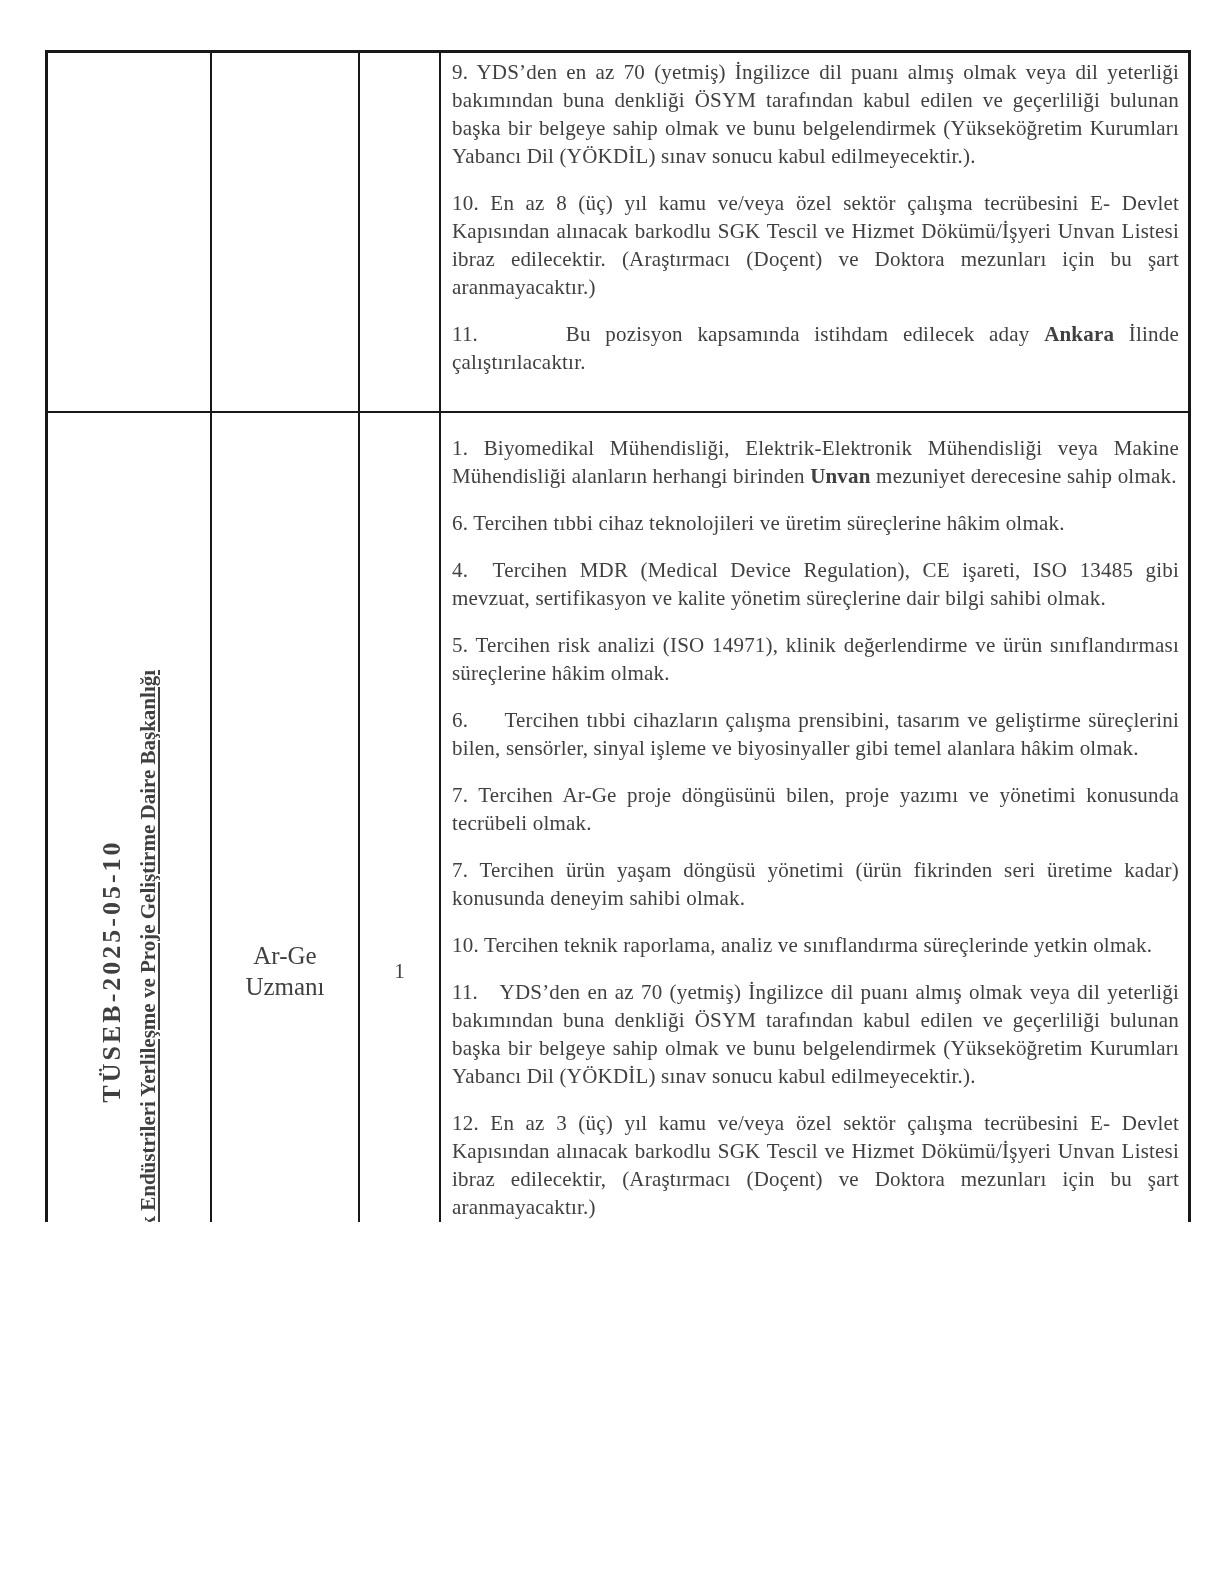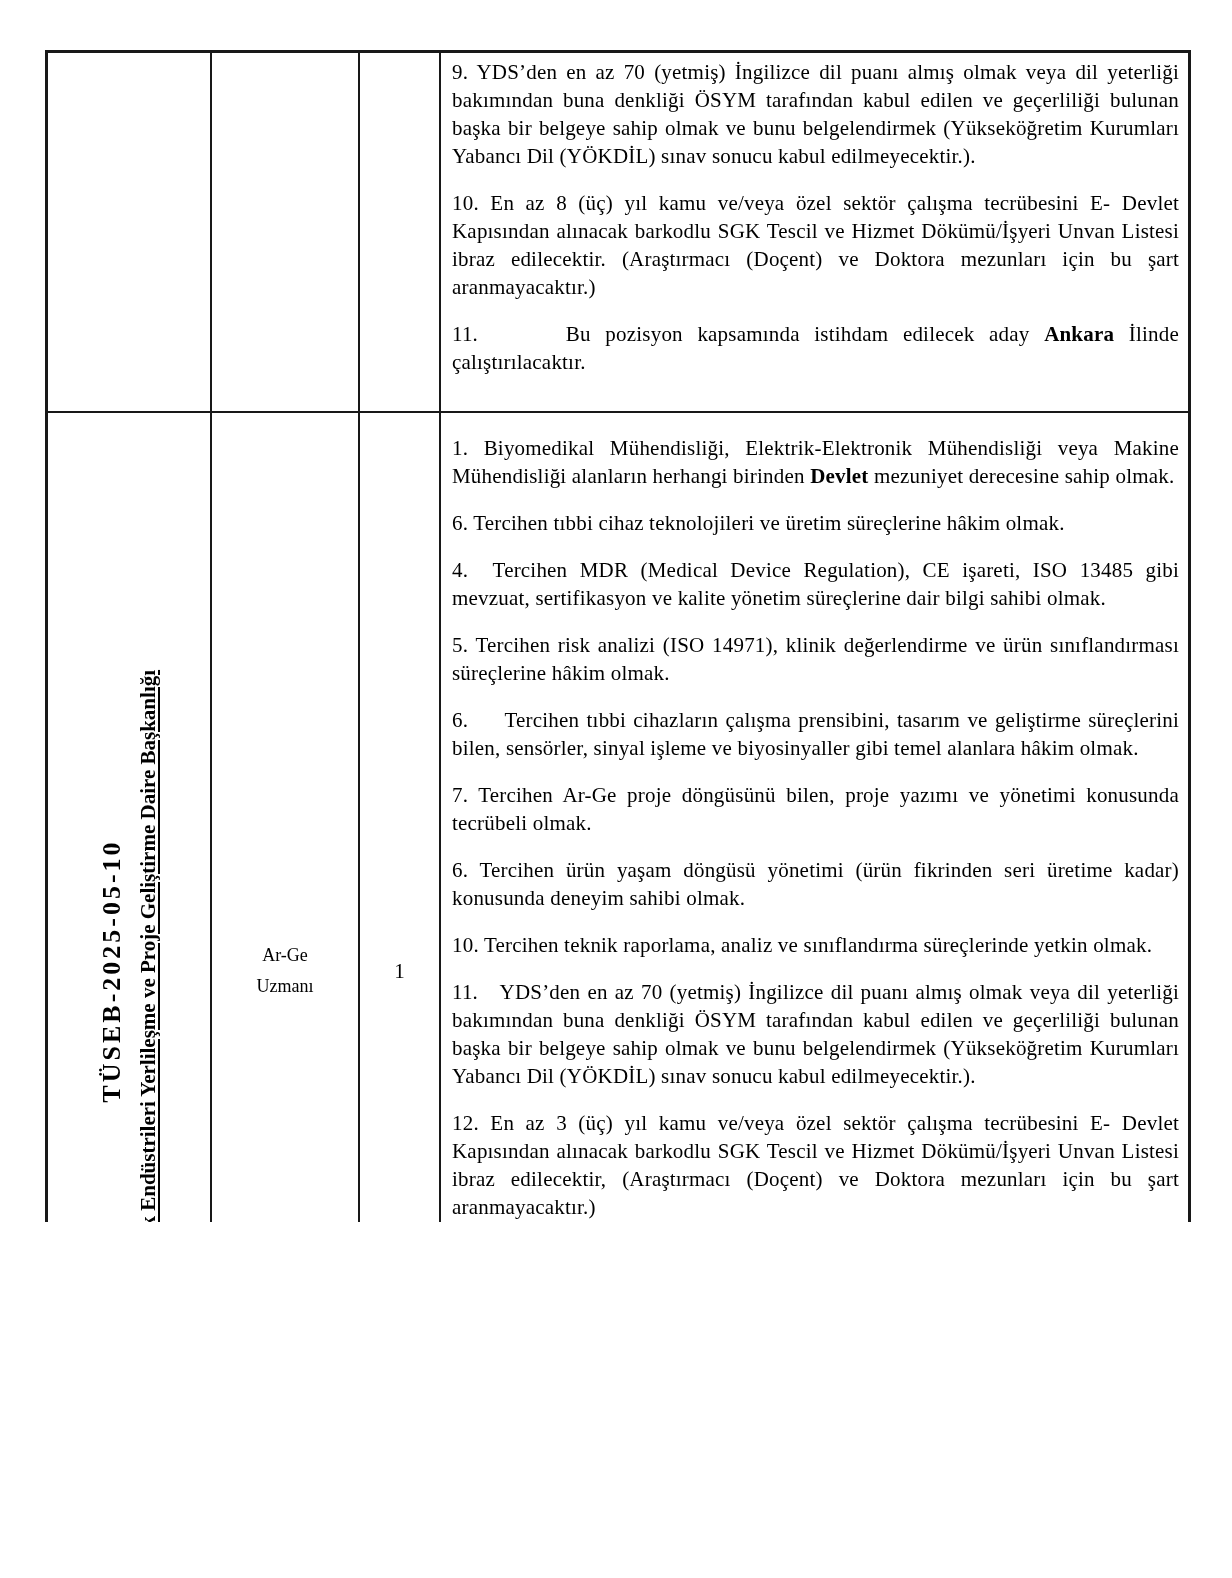--- a/index.html
+++ b/index.html
@@ -2,21 +2,21 @@
 <html><head>
 <meta charset="utf-8">
 <style>
   html,body { margin:0; padding:0; background:#ffffff; }
   .page {
     position: relative;
     width: 1232px;
     height: 1222px;
     background: #ffffff;
     font-family: "Liberation Serif", "DejaVu Serif", serif;
-    color: #000000;
+    color: #404040;
     overflow: hidden;
   }
   .tbl {
     position: absolute;
     left: 45px;
     top: 50px;
     width: 1146px;
     height: 1482px;
     box-sizing: border-box;
     border: 3px solid #181818;
@@ -45,21 +45,21 @@
   .b { font-weight: bold; }
 
   .c-pos, .c-cnt {
     display: flex;
     align-items: center;
     justify-content: center;
   }
   .pos-text {
     width: 104px;
     text-align: center;
-    font-size: 18px;
+    font-size: 25px;
     line-height: 31px;
   }
   .cnt-text { font-size: 21px; }
 
   .c-unit.r2 { position: relative; }
   .rot {
     position: absolute;
     left: 50%;
     top: 50%;
     width: 1100px;
@@ -102,26 +102,26 @@
         <div class="u-name">Sağlık Endüstrileri Yerlileşme ve Proje Geliştirme Daire Başkanlığı</div>
       </div>
     </div>
     <div class="cell c-pos r2 last-row">
       <div class="pos-text">Ar-Ge Uzmanı</div>
     </div>
     <div class="cell c-cnt r2 last-row">
       <div class="cnt-text">1</div>
     </div>
     <div class="cell c-req r2 last-col last-row">
-        <p class="req"><span>1. Biyomedikal Mühendisliği, Elektrik-Elektronik Mühendisliği veya Makine Mühendisliği alanların herhangi birinden </span><span class="b">Devlet</span><span> mezuniyet derecesine sahip olmak.</span></p>
+        <p class="req"><span>1. Biyomedikal Mühendisliği, Elektrik-Elektronik Mühendisliği veya Makine Mühendisliği alanların herhangi birinden </span><span class="b">Unvan</span><span> mezuniyet derecesine sahip olmak.</span></p>
         <p class="req"><span>6. Tercihen tıbbi cihaz teknolojileri ve üretim süreçlerine hâkim olmak.</span></p>
         <p class="req"><span>4.&nbsp; Tercihen MDR (Medical Device Regulation), CE işareti, ISO 13485 gibi mevzuat, sertifikasyon ve kalite yönetim süreçlerine dair bilgi sahibi olmak.</span></p>
         <p class="req"><span>5. Tercihen risk analizi (ISO 14971), klinik değerlendirme ve ürün sınıflandırması süreçlerine hâkim olmak.</span></p>
         <p class="req"><span>6.&nbsp;&nbsp;&nbsp;&nbsp;&nbsp;Tercihen tıbbi cihazların çalışma prensibini, tasarım ve geliştirme süreçlerini bilen, sensörler, sinyal işleme ve biyosinyaller gibi temel alanlara hâkim olmak.</span></p>
         <p class="req"><span>7. Tercihen Ar-Ge proje döngüsünü bilen, proje yazımı ve yönetimi konusunda tecrübeli olmak.</span></p>
-        <p class="req"><span>6. Tercihen ürün yaşam döngüsü yönetimi (ürün fikrinden seri üretime kadar) konusunda deneyim sahibi olmak.</span></p>
+        <p class="req"><span>7. Tercihen ürün yaşam döngüsü yönetimi (ürün fikrinden seri üretime kadar) konusunda deneyim sahibi olmak.</span></p>
         <p class="req"><span>10. Tercihen teknik raporlama, analiz ve sınıflandırma süreçlerinde yetkin olmak.</span></p>
         <p class="req"><span>11.&nbsp;&nbsp;&nbsp;YDS’den en az 70 (yetmiş) İngilizce dil puanı almış olmak veya dil yeterliği bakımından buna denkliği ÖSYM tarafından kabul edilen ve geçerliliği bulunan başka bir belgeye sahip olmak ve bunu belgelendirmek (Yükseköğretim Kurumları Yabancı Dil (YÖKDİL) sınav sonucu kabul edilmeyecektir.).</span></p>
         <p class="req"><span>12. En az 3 (üç) yıl kamu ve/veya özel sektör çalışma tecrübesini E- Devlet Kapısından alınacak barkodlu SGK Tescil ve Hizmet Dökümü/İşyeri Unvan Listesi ibraz edilecektir, (Araştırmacı (Doçent) ve Doktora mezunları için bu şart aranmayacaktır.)</span></p>
       </div>
 
   </div>
 </div>
 
 </body></html>

